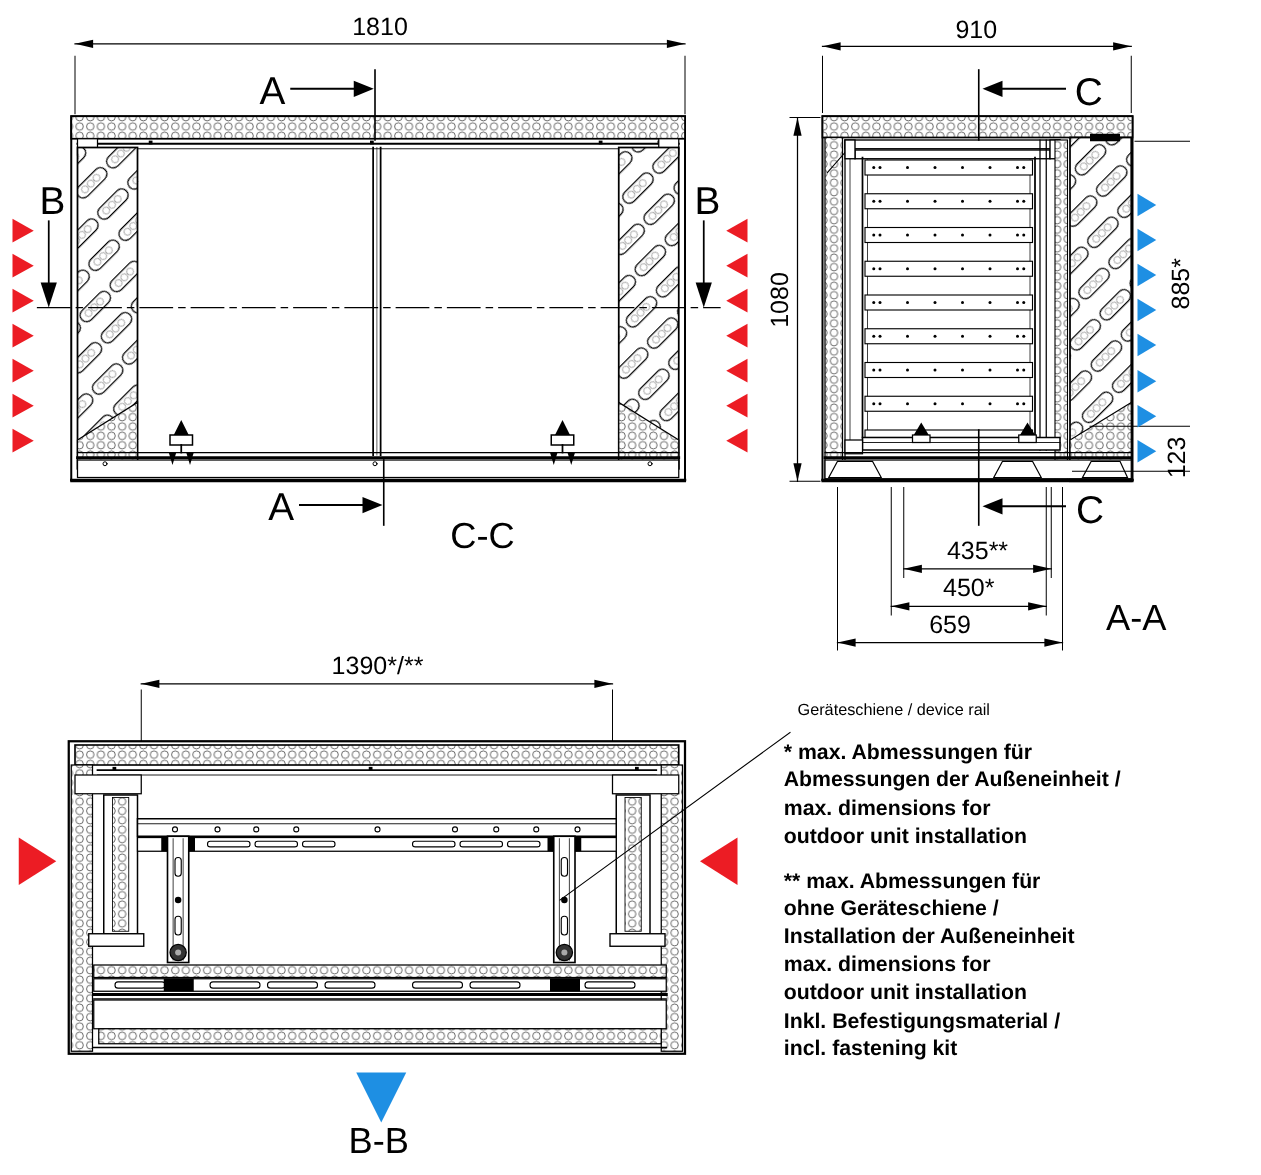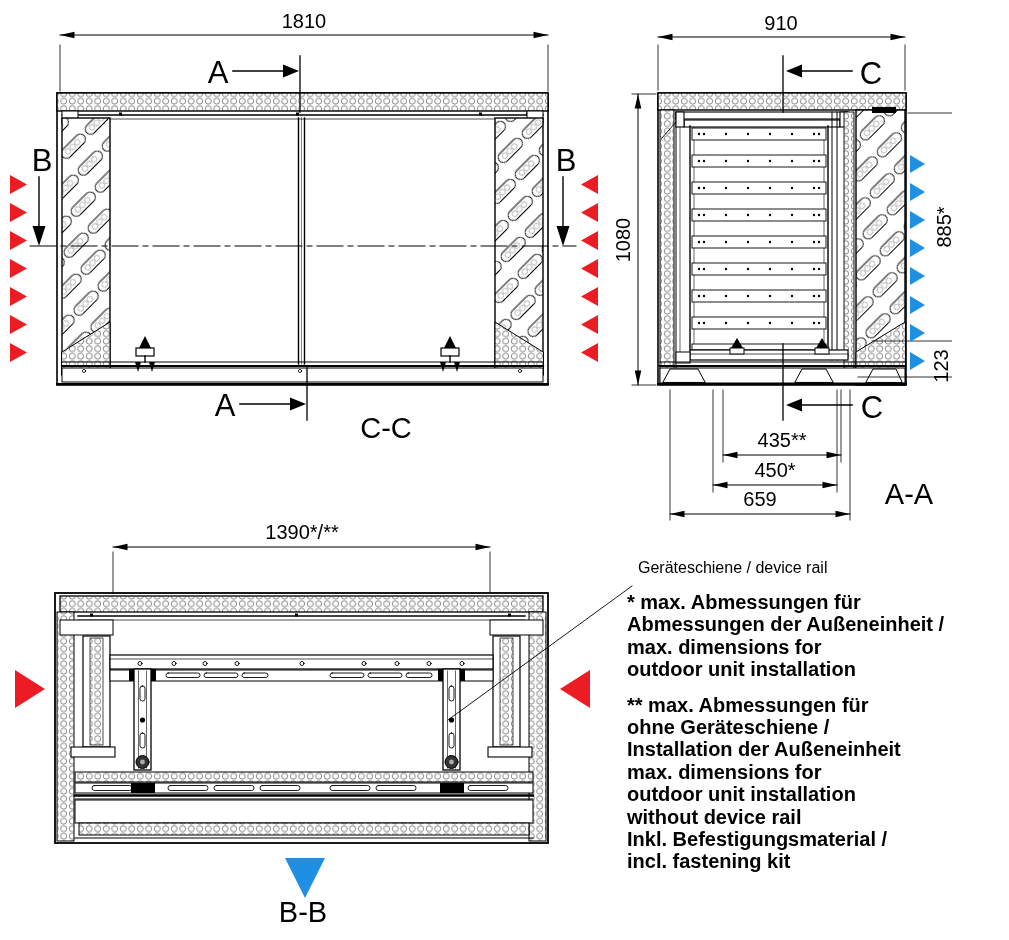--- a/index.html
+++ b/index.html
@@ -4,22 +4,22 @@
 <style>
   html,body{margin:0;padding:0;background:#fff;}
   .stage{position:relative;width:952px;height:940px;background:#fff;overflow:hidden;
          font-family:"Liberation Sans",sans-serif;}
   svg{position:absolute;left:0;top:0;}
   svg text{font-family:"Liberation Sans",sans-serif;fill:#000;}
   .dimtxt{font-size:20px;}
   .cuttxt{font-size:31px;}
   .sectxt{font-size:29px;}
   .notes{position:absolute;left:627px;top:556px;width:370px;color:#000;}
-  .callout-line{font-size:16px;font-weight:400;margin:0 0 0 11px;line-height:23px;}
-  .noteblock{font-size:20px;font-weight:700;line-height:22.4px;margin:0;}
+  .callout-line{font-size:13px;font-weight:400;margin:0 0 0 11px;line-height:23px;}
+  .noteblock{font-size:17px;font-weight:700;line-height:22.4px;margin:0;}
   .nb1{margin-top:12px;}
   .nb2{margin-top:13px;}
   .nb3{}
   .noteblock span{display:block;}
 </style>
 </head>
 <body>
 
 <div class="stage">
 
@@ -499,21 +499,20 @@
     <span>Abmessungen der Außeneinheit /</span>
     <span>max. dimensions for</span>
     <span>outdoor unit installation</span>
   </p>
   <p class="noteblock nb2">
     <span>** max. Abmessungen für</span>
     <span>ohne Geräteschiene /</span>
     <span>Installation der Außeneinheit</span>
     <span>max. dimensions for</span>
     <span>outdoor unit installation</span>
-    <span>without device rail</span>
   </p>
   <p class="noteblock nb3">
     <span>Inkl. Befestigungsmaterial /</span>
     <span>incl. fastening kit</span>
   </p>
 </div>
 
 </div>
 
 </body></html>

